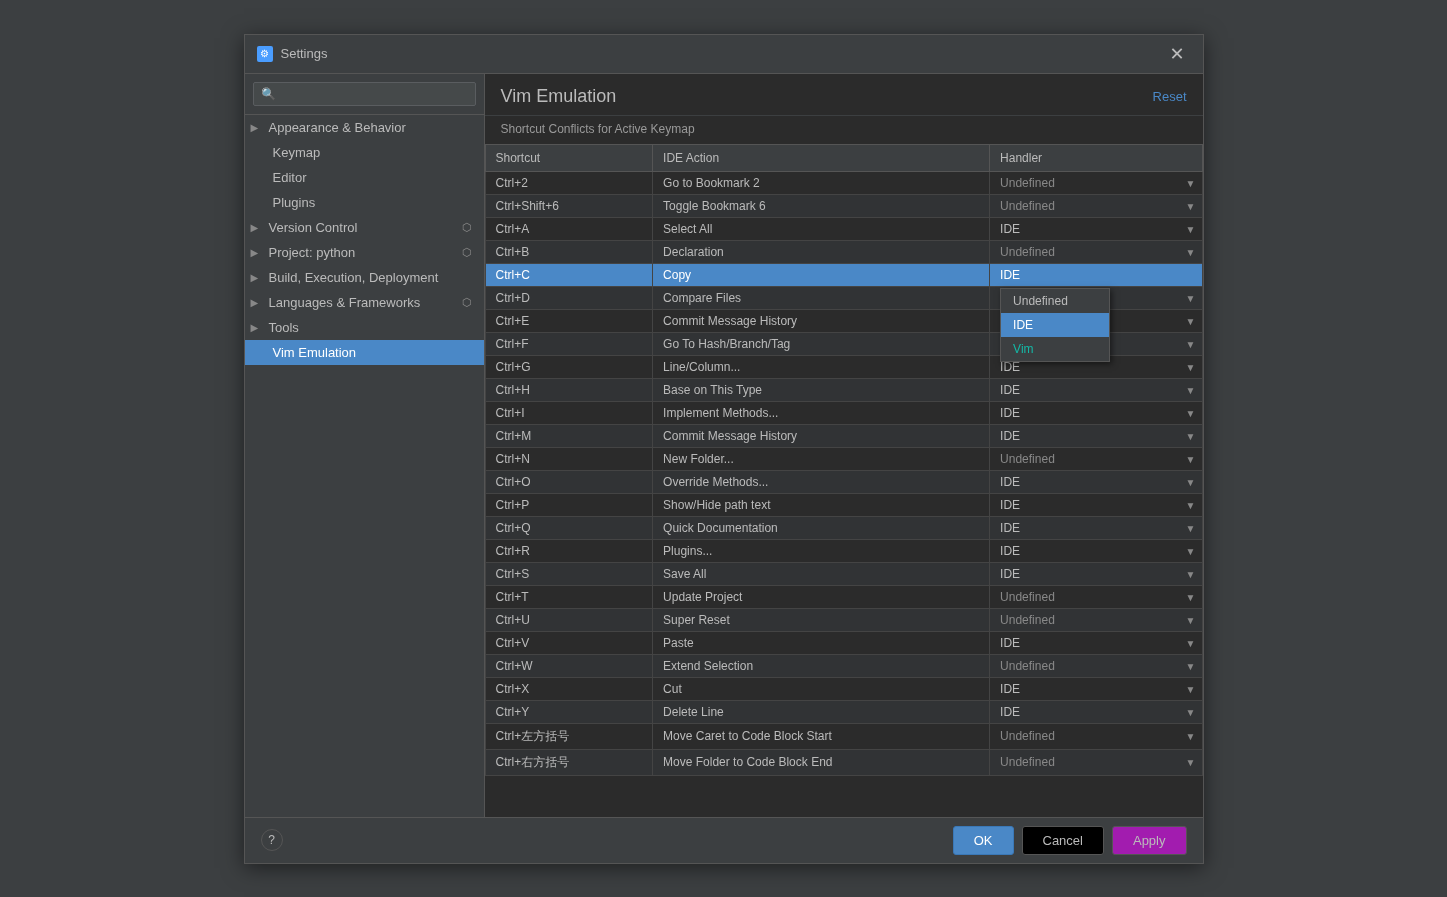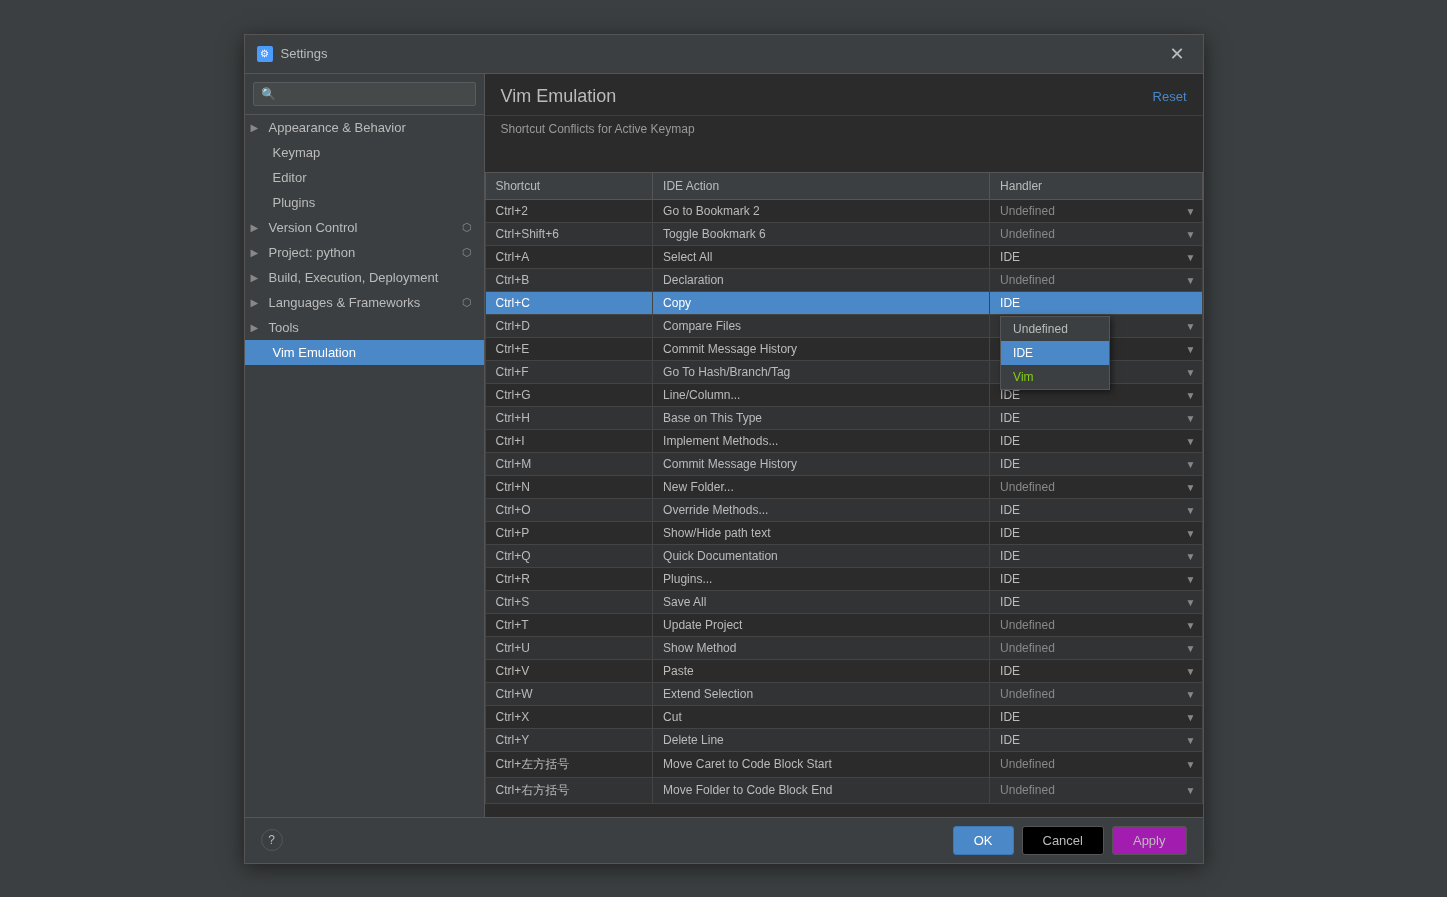--- a/index.html
+++ b/index.html
@@ -140,21 +140,20 @@
     .subtitle {
       padding: 6px 16px 8px;
       color: #999;
       font-size: 12px;
       flex-shrink: 0;
     }
     table {
       width: 100%;
       border-collapse: collapse;
       font-size: 12px;
-      margin-top: 28px;
     }
     thead tr {
       background: #3c3f41;
     }
     thead th {
       padding: 6px 10px;
       text-align: left;
       color: #bbb;
       border: 1px solid #555;
       font-weight: normal;
@@ -346,21 +345,21 @@
                   <td>Ctrl+B</td>
                   <td>Declaration</td>
                   <td class="handler-cell" style="position: relative; min-width: 120px;"><span style="color: rgb(136, 136, 136);">Undefined</span><span class="dropdown-arrow">▼</span></td>
                 </tr>
                 <tr class="selected-row">
                   <td>Ctrl+C</td>
                   <td>Copy</td>
                   <td class="handler-cell" style="position: relative; min-width: 120px;"><div style="position: relative; display: inline-block; width: 100%;"><span style="color: white; font-size: 12px;">IDE</span><div style="position: absolute; top: 20px; left: 0px; background: rgb(60, 63, 65); border: 1px solid rgb(85, 85, 85); z-index: 100; box-shadow: rgba(0, 0, 0, 0.5) 2px 2px 6px; min-width: 110px;">
                         <div style="padding: 5px 12px; cursor: pointer; font-size: 12px; color: rgb(187, 187, 187);">Undefined</div>
                         <div style="padding: 5px 12px; cursor: pointer; font-size: 12px; background: rgb(74, 136, 199); color: white;">IDE</div>
-                        <div style="padding: 5px 12px; cursor: pointer; font-size: 12px; color: #84cc16;">Vim</div>
+                        <div style="padding: 5px 12px; cursor: pointer; font-size: 12px; color: #14b8a6;">Vim</div>
                       </div></div></td>
                 </tr>
                 <tr>
                   <td>Ctrl+D</td>
                   <td>Compare Files</td>
                   <td class="handler-cell" style="position: relative; min-width: 120px;"><span style="color: rgb(187, 187, 187);">IDE</span><span class="dropdown-arrow">▼</span></td>
                 </tr>
                 <tr>
                   <td>Ctrl+E</td>
                   <td>Commit Message History</td>
@@ -421,21 +420,21 @@
                   <td>Save All</td>
                   <td class="handler-cell" style="position: relative; min-width: 120px;"><span style="color: rgb(187, 187, 187);">IDE</span><span class="dropdown-arrow">▼</span></td>
                 </tr>
                 <tr>
                   <td>Ctrl+T</td>
                   <td>Update Project</td>
                   <td class="handler-cell" style="position: relative; min-width: 120px;"><span style="color: rgb(136, 136, 136);">Undefined</span><span class="dropdown-arrow">▼</span></td>
                 </tr>
                 <tr>
                   <td>Ctrl+U</td>
-                  <td>Show Method</td>
+                  <td>Super Reset</td>
                   <td class="handler-cell" style="position: relative; min-width: 120px;"><span style="color: rgb(136, 136, 136);">Undefined</span><span class="dropdown-arrow">▼</span></td>
                 </tr>
                 <tr>
                   <td>Ctrl+V</td>
                   <td>Paste</td>
                   <td class="handler-cell" style="position: relative; min-width: 120px;"><span style="color: rgb(187, 187, 187);">IDE</span><span class="dropdown-arrow">▼</span></td>
                 </tr>
                 <tr>
                   <td>Ctrl+W</td>
                   <td>Extend Selection</td>

